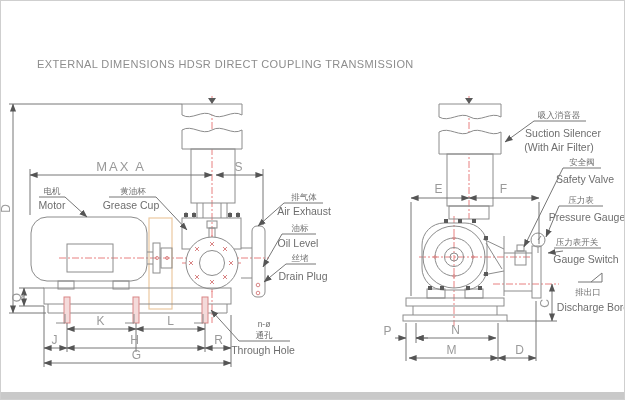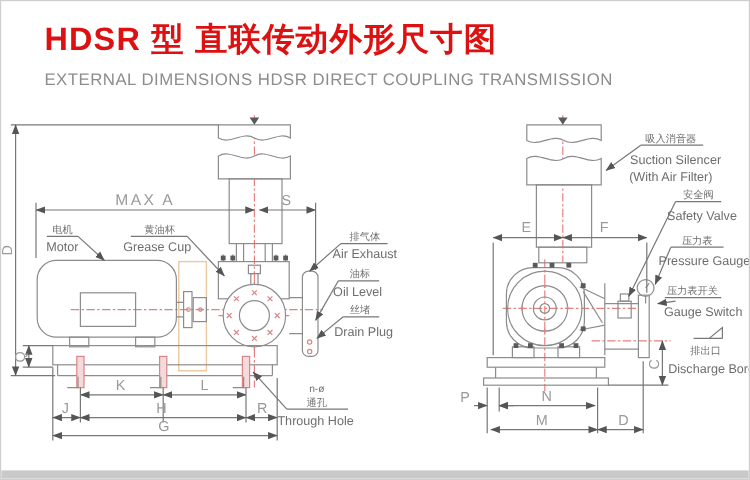--- a/index.html
+++ b/index.html
@@ -1,20 +1,20 @@
 <!DOCTYPE html>
 <html><head>
 <meta charset="utf-8">
 <style>
   html,body{margin:0;padding:0;background:#f2f2f2;}
   .page{position:relative;width:625px;height:400px;background:#fff;border:1px solid #cfcfcf;
         box-sizing:border-box;overflow:hidden;font-family:"Liberation Sans",sans-serif;}
   .page-title{position:absolute;left:36px;top:14px;font-size:27px;font-weight:bold;
         color:#dd1111;letter-spacing:1px;white-space:nowrap;}
-  .page-subtitle{position:absolute;left:36px;top:57px;font-size:14px;color:#8d8d8d;
+  .page-subtitle{position:absolute;left:36px;top:57px;font-size:11px;color:#8d8d8d;
         letter-spacing:.4px;white-space:nowrap;}
   .bottom-strip{position:absolute;left:0;right:0;bottom:0;height:7px;background:#c9c9c9;}
   svg{position:absolute;left:0;top:0;}
   
   .ln{stroke:#8c8c8c;fill:none;stroke-width:1;}
   .wh{stroke:#8c8c8c;fill:#fff;stroke-width:1;}
   .dim{stroke:#777;fill:none;stroke-width:1;}
   .cl{stroke:#e88080;fill:none;stroke-width:1;stroke-dasharray:7 2 2 2;}
   .tan{stroke:#ecc9a0;fill:none;stroke-width:1.2;}
   .pink{stroke:#d98585;fill:#f4dada;stroke-width:1;}
@@ -24,21 +24,20 @@
   .cn{font-size:8.5px;text-anchor:middle;}
   .en{font-size:10.5px;text-anchor:middle;}
   .dt{font-size:12px;fill:#9a9a9a;text-anchor:middle;letter-spacing:1px;}
   .dtb{font-size:13px;fill:#9a9a9a;text-anchor:middle;letter-spacing:2px;}
 </style>
 </head>
 <body>
 
 <div class="page">
 
-  <div class="page-title">HDSR 型 直联传动外形尺寸图</div>
   <div class="page-subtitle">EXTERNAL DIMENSIONS HDSR DIRECT COUPLING TRANSMISSION</div>
 
   <svg width="625" height="393" viewBox="0 0 625 393">
     <defs>
       <marker id="ah" viewBox="0 0 10 10" refX="9.5" refY="5" markerWidth="8" markerHeight="8" orient="auto-start-reverse">
         <path d="M0,1.2 L10,5 L0,8.8 Z" fill="#555"></path>
       </marker>
     </defs>
 
     <g>

